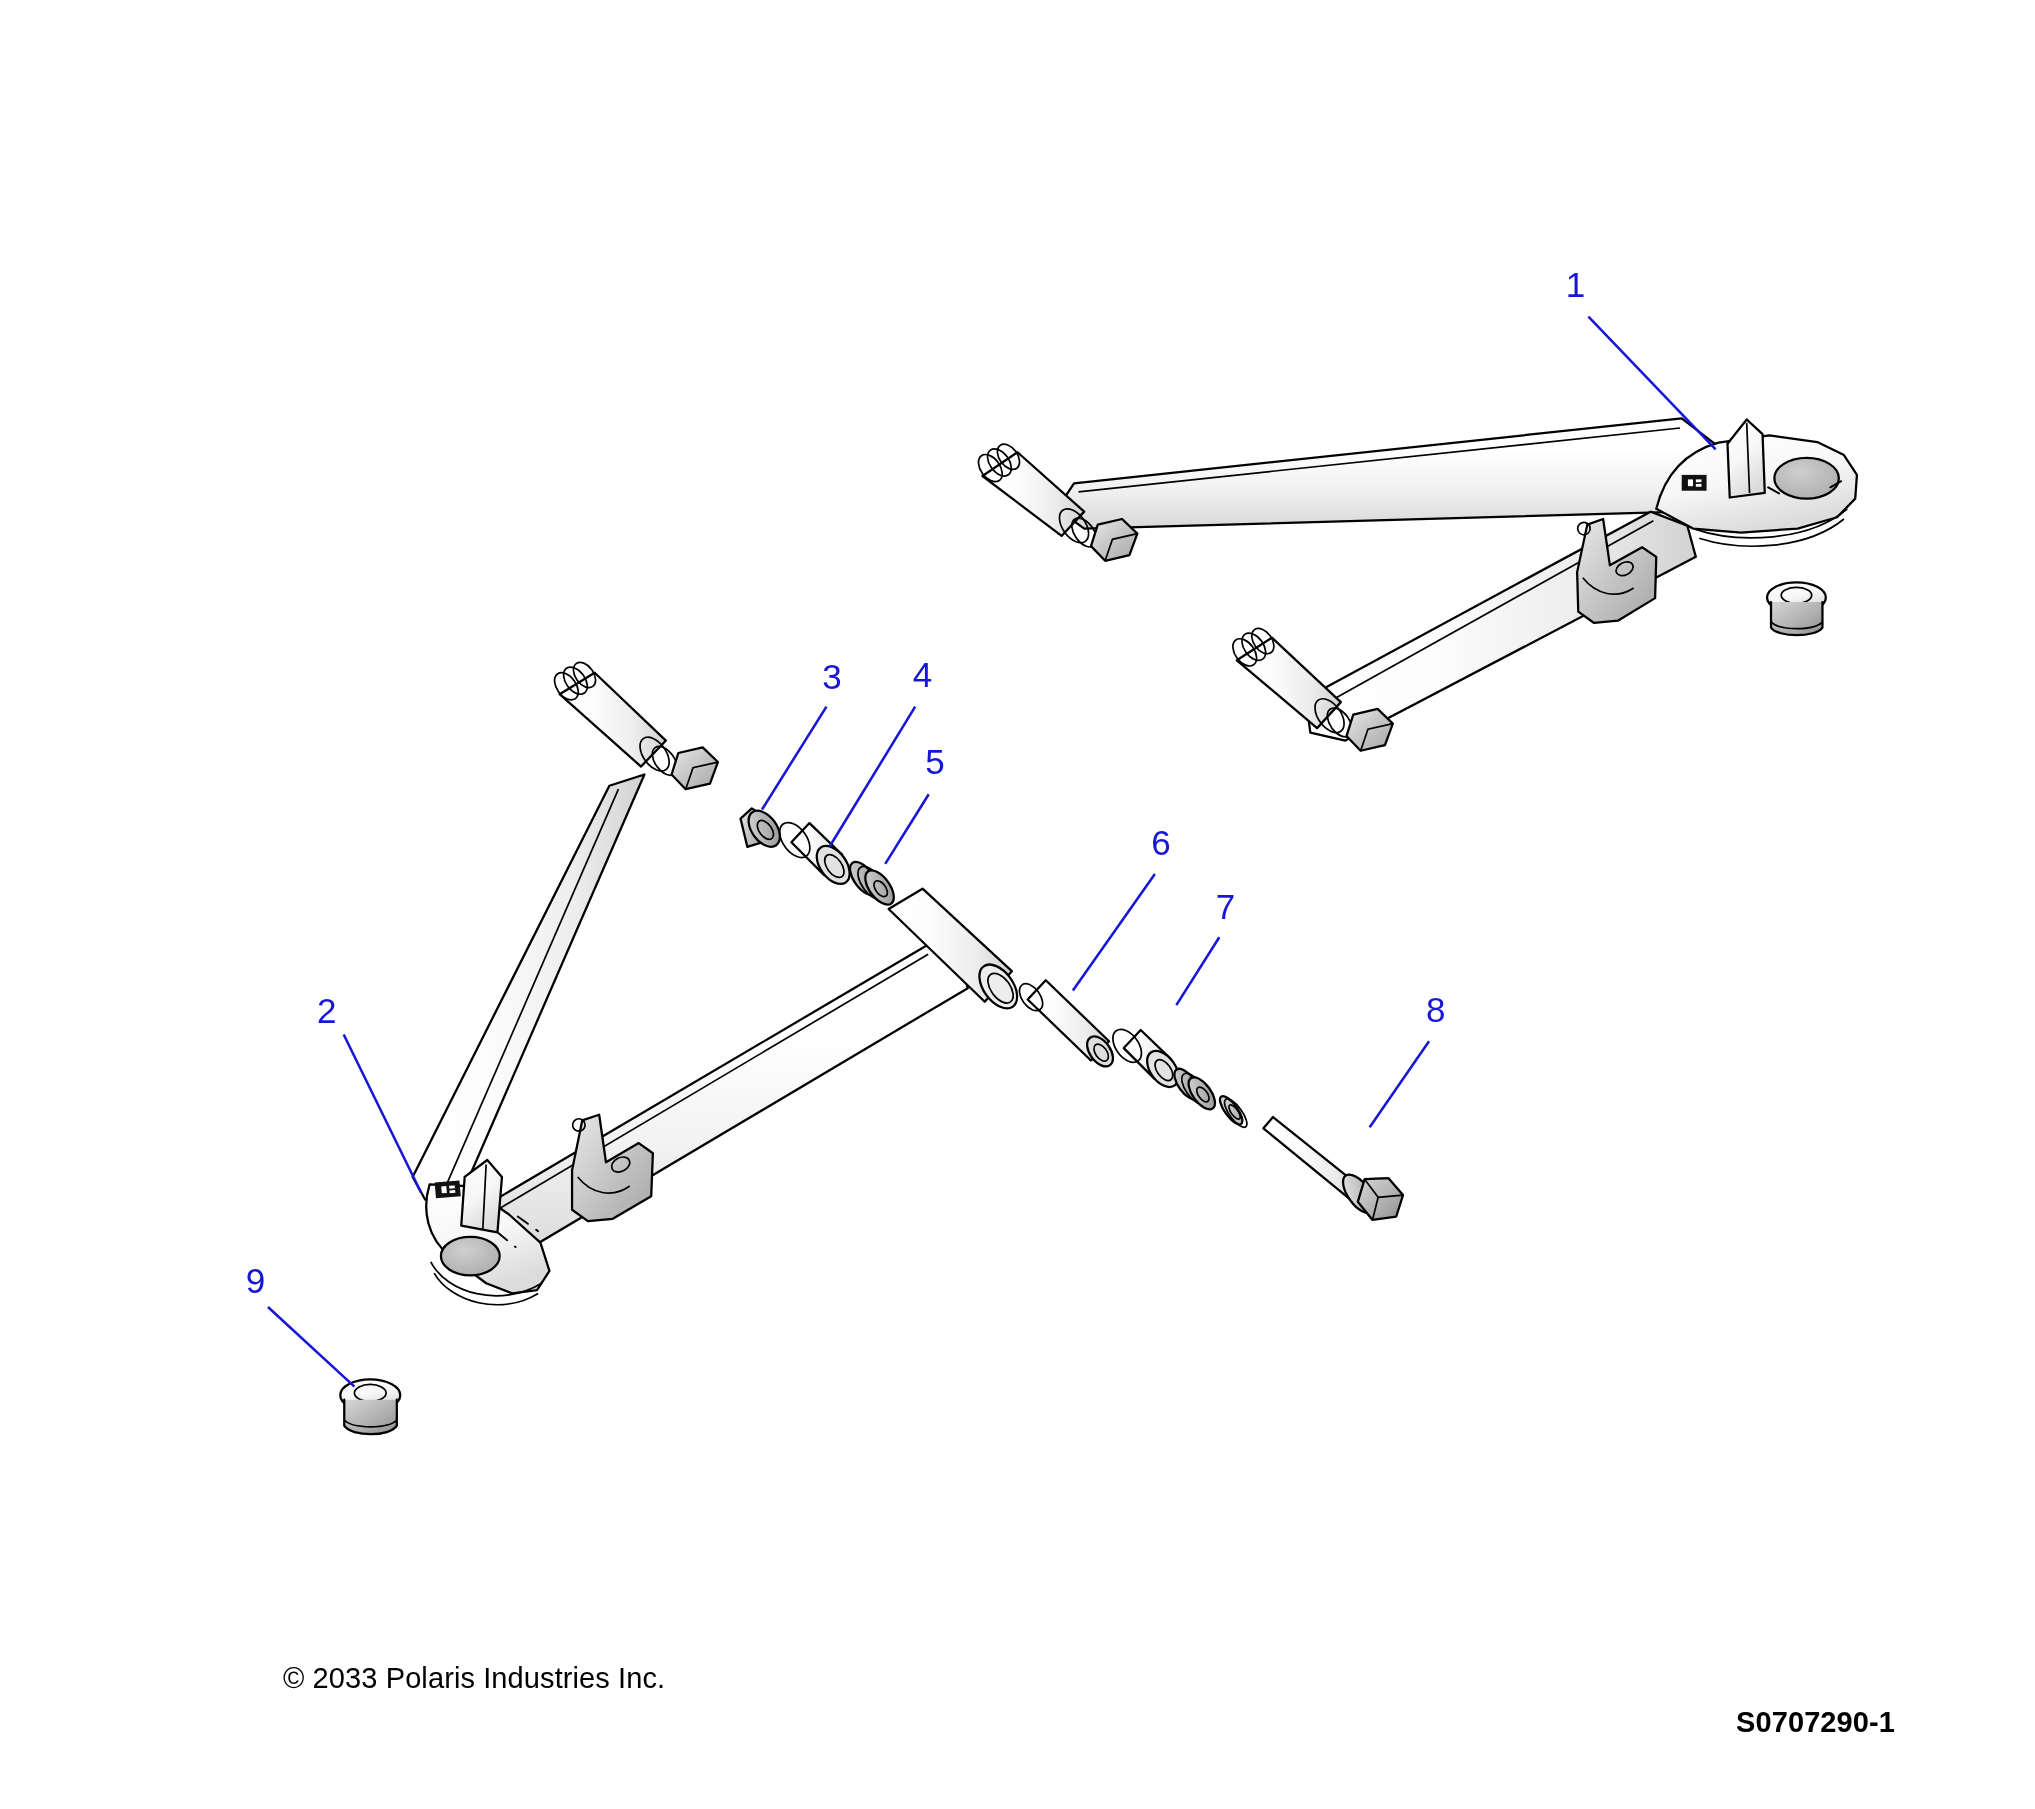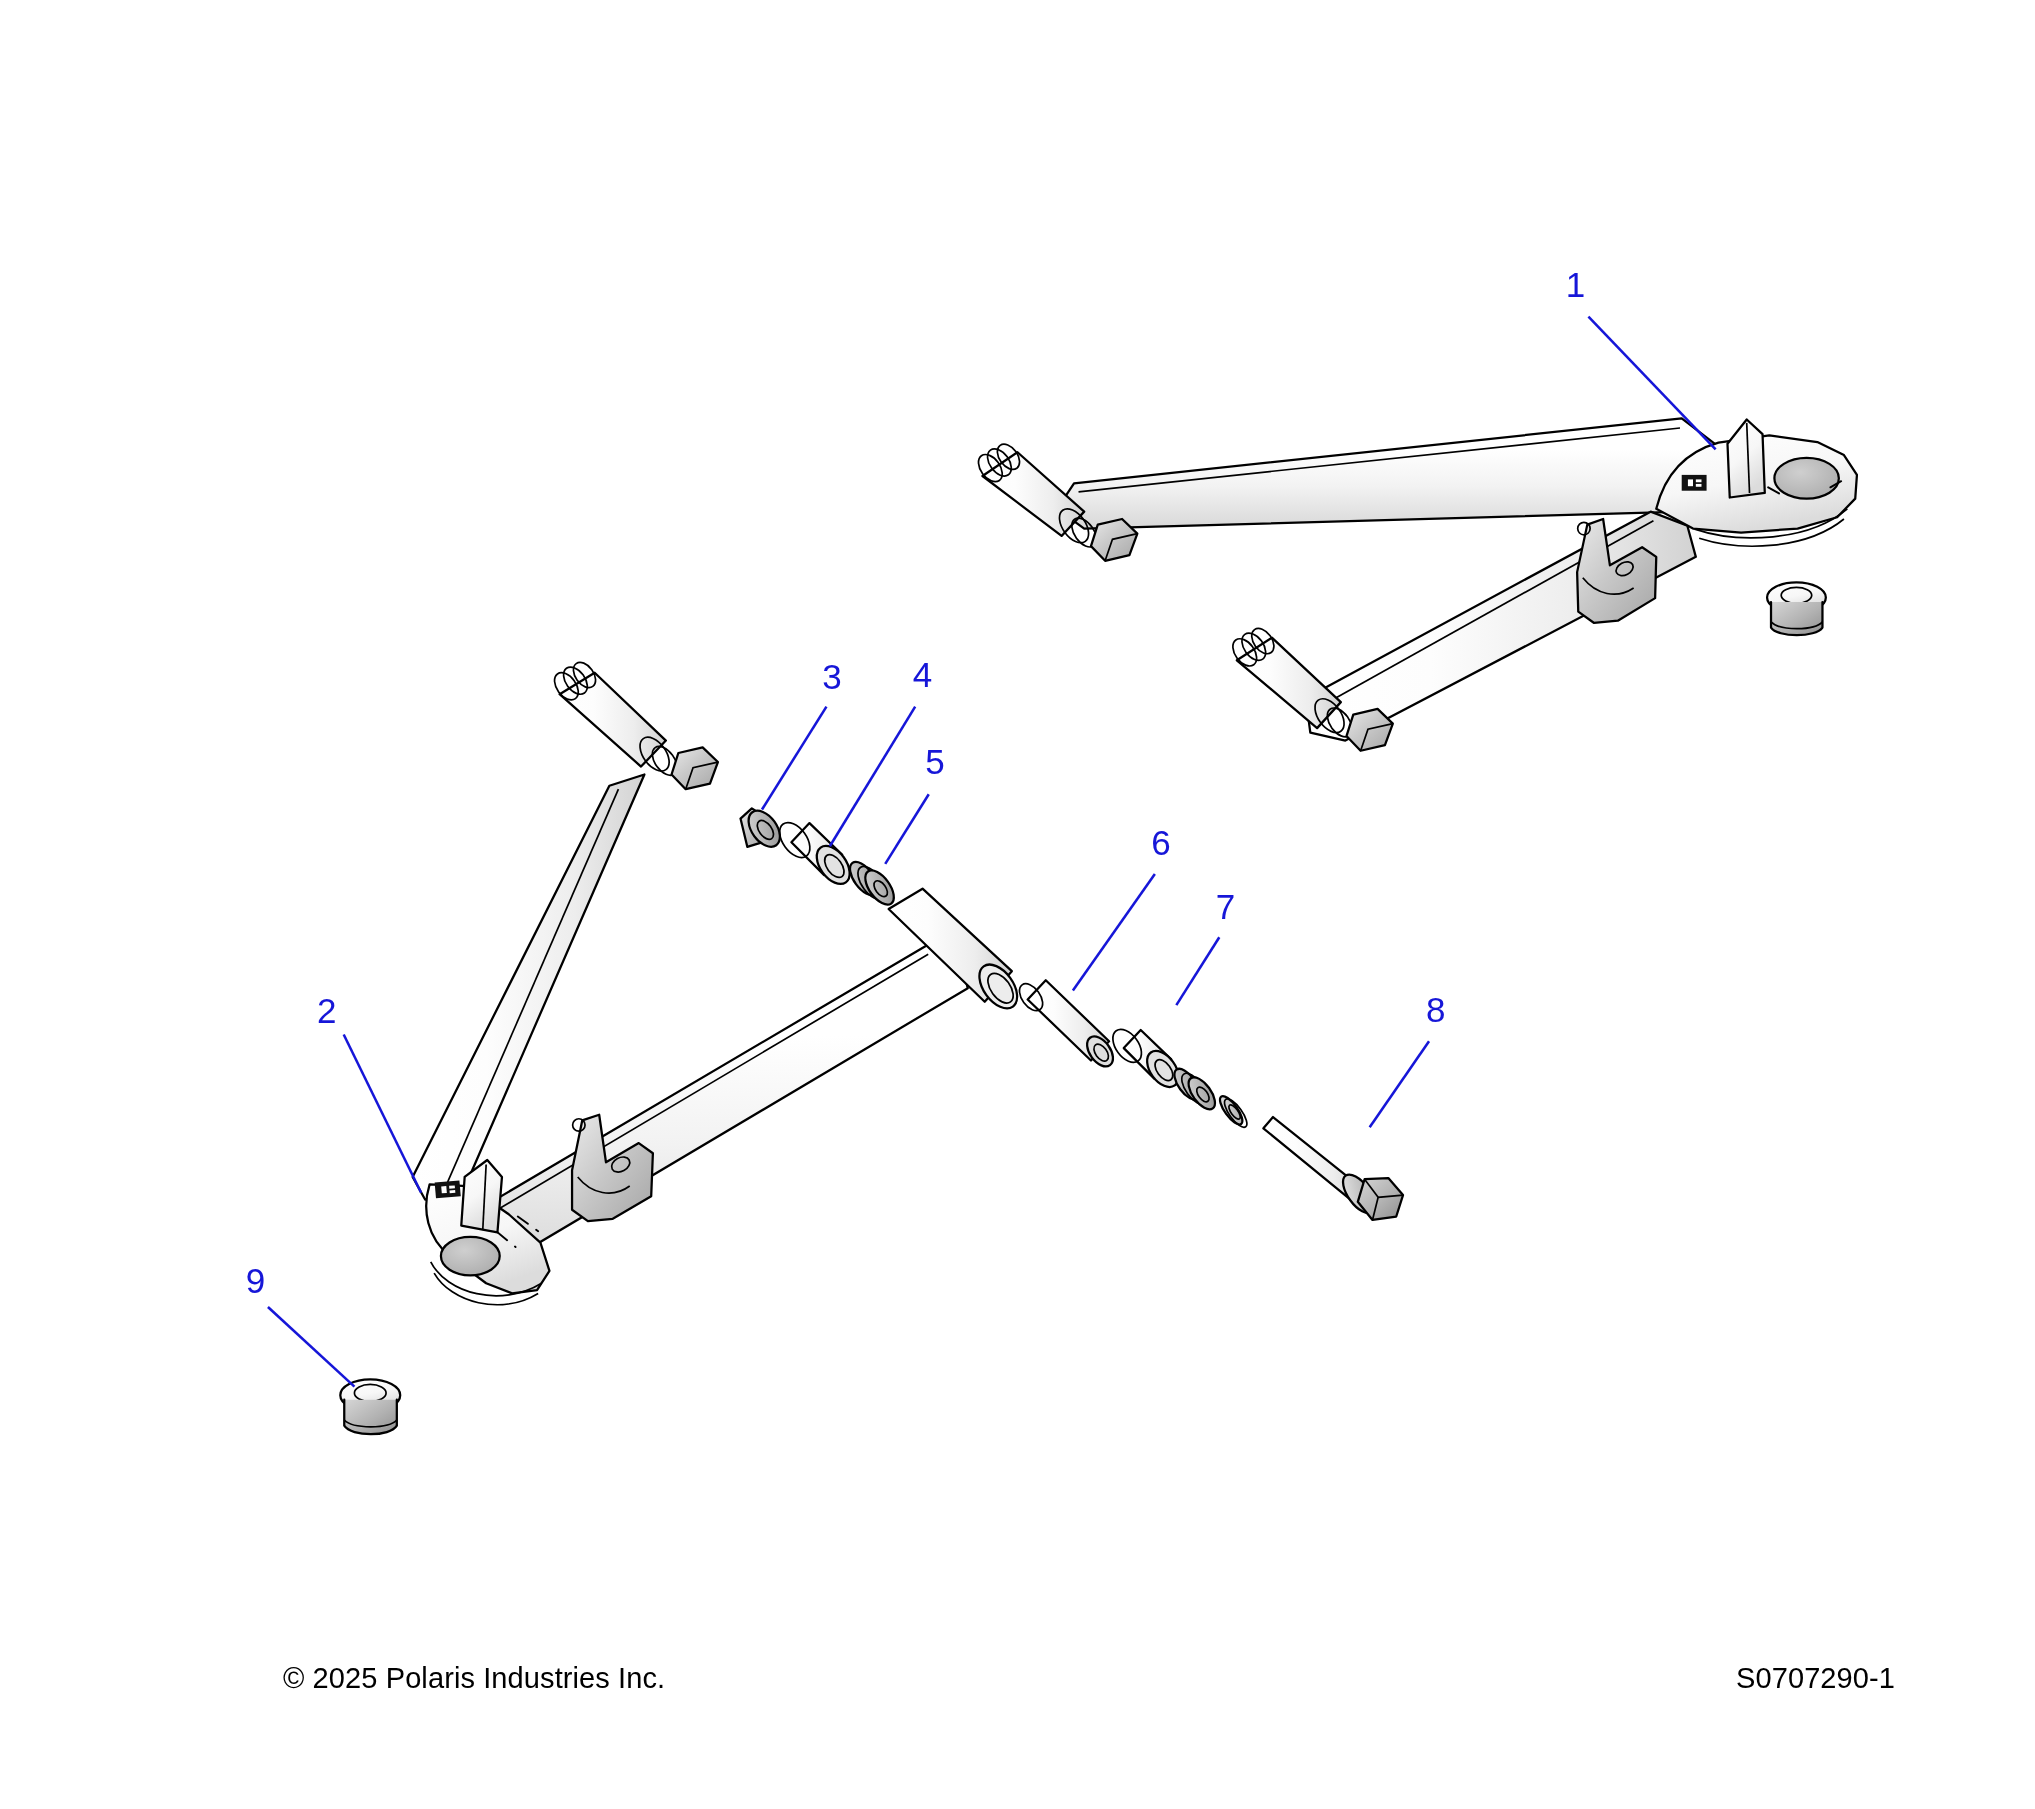--- a/index.html
+++ b/index.html
@@ -3,21 +3,21 @@
 <meta charset="utf-8">
 <style>
   html,body{margin:0;padding:0;background:#ffffff;}
   body{width:2035px;height:1809px;font-family:"Liberation Sans",sans-serif;overflow:hidden;}
   #sheet{position:relative;width:2035px;height:1809px;background:#fff;}
   #art{position:absolute;left:0;top:0;width:2035px;height:1809px;}
   .callout-num{font-family:"Liberation Sans",sans-serif;font-size:62px;fill:#1616d8;}
   .leader{stroke:#1616d8;stroke-width:4.5;fill:none;}
   .foot{position:absolute;font-size:29px;color:#000;letter-spacing:0.1px;white-space:nowrap;}
   #copy{left:283px;top:1662px;}
-  #partno{left:1736px;top:1662px;}
+  #partno{left:1736px;top:1706px;font-weight:bold;}
   .pt-outline{stroke:#000;stroke-width:4;stroke-linejoin:round;stroke-linecap:round;}
   .hid{stroke:#000;stroke-width:3.4;fill:none;stroke-dasharray:22 18;stroke-linecap:round;}
   .thin{stroke:#000;stroke-width:3;fill:none;}
 </style>
 </head>
 <body>
 
 <div id="sheet">
 
 <svg id="art" viewBox="0 0 3600 3200">
@@ -294,17 +294,17 @@
           <polyline points="2528,1842 2423,1994" class="leader" stroke="#1616d8"></polyline>
           <text x="2540" y="1808" class="callout-num" fill="#1616d8" text-anchor="middle">8</text>
         </g>
         <g>
           <polyline points="474,2312 627,2453" class="leader" stroke="#1616d8"></polyline>
           <text x="452" y="2288" class="callout-num" fill="#1616d8" text-anchor="middle">9</text>
         </g>
       </g>
 </svg>
 
-<div class="foot" id="copy">© 2025 Polaris Industries Inc.</div>
+<div class="foot" id="copy">© 2033 Polaris Industries Inc.</div>
 <div class="foot" id="partno">S0707290-1</div>
 
 </div>
 
 
 </body></html>

